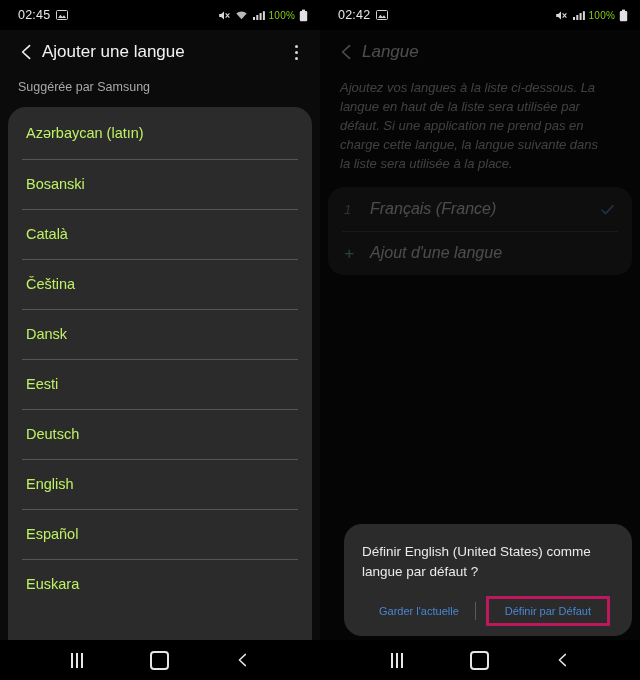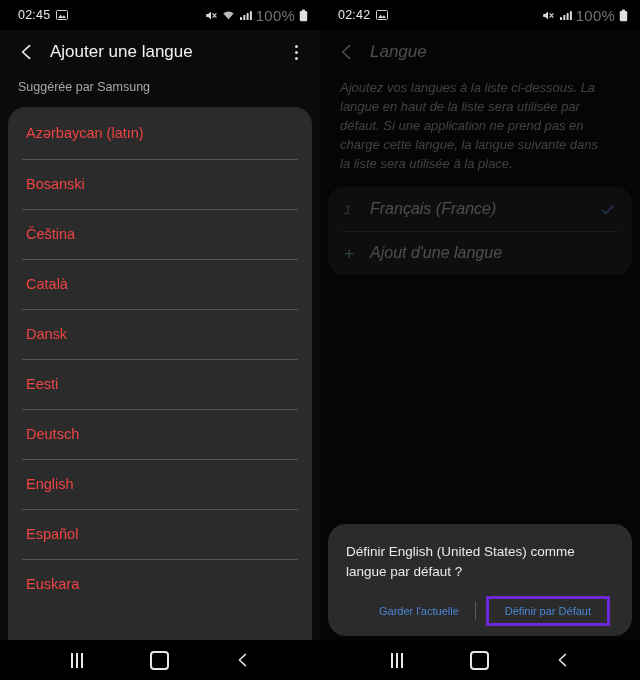--- a/index.html
+++ b/index.html
@@ -48,43 +48,43 @@
     font-size: 12.5px;
     letter-spacing: .2px;
   }
   .status-right {
     margin-left: auto;
     display: flex;
     align-items: center;
     gap: 4px;
   }
   .status-pct {
-    color: #737373;
-    font-size: 15px;
+    color: #84cc16;
+    font-size: 10px;
     letter-spacing: .2px;
   }
   .sicon { display:block; }
 
   
   .appbar {
     height: 44px;
     display: flex;
     align-items: center;
     padding: 0 10px 0 14px;
     box-sizing: border-box;
   }
   .back-btn {
     width: 26px; height: 26px;
     display: flex; align-items: center; justify-content: center;
     flex: none;
   }
   .appbar-title {
     color: #f2f2f2;
     font-size: 17px;
-    margin-left: 10px;
+    margin-left: 2px;
     white-space: nowrap;
   }
   .overflow-btn {
     margin-left: auto;
     width: 28px; height: 30px;
     display: flex; flex-direction: column;
     align-items: center; justify-content: center;
     gap: 3px;
   }
   .overflow-btn i {
@@ -117,21 +117,21 @@
     position: relative;
   }
   .lang-row + .lang-row::before {
     content: "";
     position: absolute;
     left: 14px; right: 14px; top: 0;
     height: 1px;
     background: #565656;
   }
   .lang-row span {
-    color: #ef4444;
+    color: #bef264;
     font-size: 14.5px;
   }
   .lang-row.first { height: 52px; }
 
   
   .dim { opacity: .30; font-style: italic; }
   .desc {
     color: #c9c9c9;
     font-size: 13px;
     line-height: 19px;
@@ -175,21 +175,21 @@
   }
   .r-check {
     margin-left: auto;
     display: flex;
     align-items: center;
   }
 
   
   .dialog {
     position: absolute;
-    left: 8px; right: 8px;
+    left: 24px; right: 8px;
     bottom: 44px;
     background: #2b2b2b;
     border-radius: 18px;
     padding: 18px 18px 10px 18px;
     box-sizing: border-box;
   }
   .dialog-msg {
     color: #eaeaea;
     font-size: 13.5px;
     line-height: 20px;
@@ -211,21 +211,21 @@
     font-family: inherit;
   }
   .dlg-sep {
     width: 1px;
     height: 18px;
     background: #5a5a5a;
     margin: 0 4px;
     flex: none;
   }
   .dlg-btn.highlight {
-    border: 3px solid #6d28d9;
+    border: 3px solid #be185d;
     padding: 6px 16px;
     margin-left: 6px;
     margin-right: 4px;
     border-radius: 1px;
   }
 
   
   .navbar {
     position: absolute;
     left: 0; right: 0; bottom: 0;
@@ -309,24 +309,24 @@
     <div class="section-head">Suggérée par Samsung</div>
 
     <div class="list-card">
       <div class="lang-row first">
           <span>Azərbaycan (latın)</span>
         </div>
       <div class="lang-row">
           <span>Bosanski</span>
         </div>
       <div class="lang-row">
+          <span>Català</span>
+        </div>
+      <div class="lang-row">
           <span>Čeština</span>
-        </div>
-      <div class="lang-row">
-          <span>Català</span>
         </div>
       <div class="lang-row">
           <span>Dansk</span>
         </div>
       <div class="lang-row">
           <span>Eesti</span>
         </div>
       <div class="lang-row">
           <span>Deutsch</span>
         </div>

